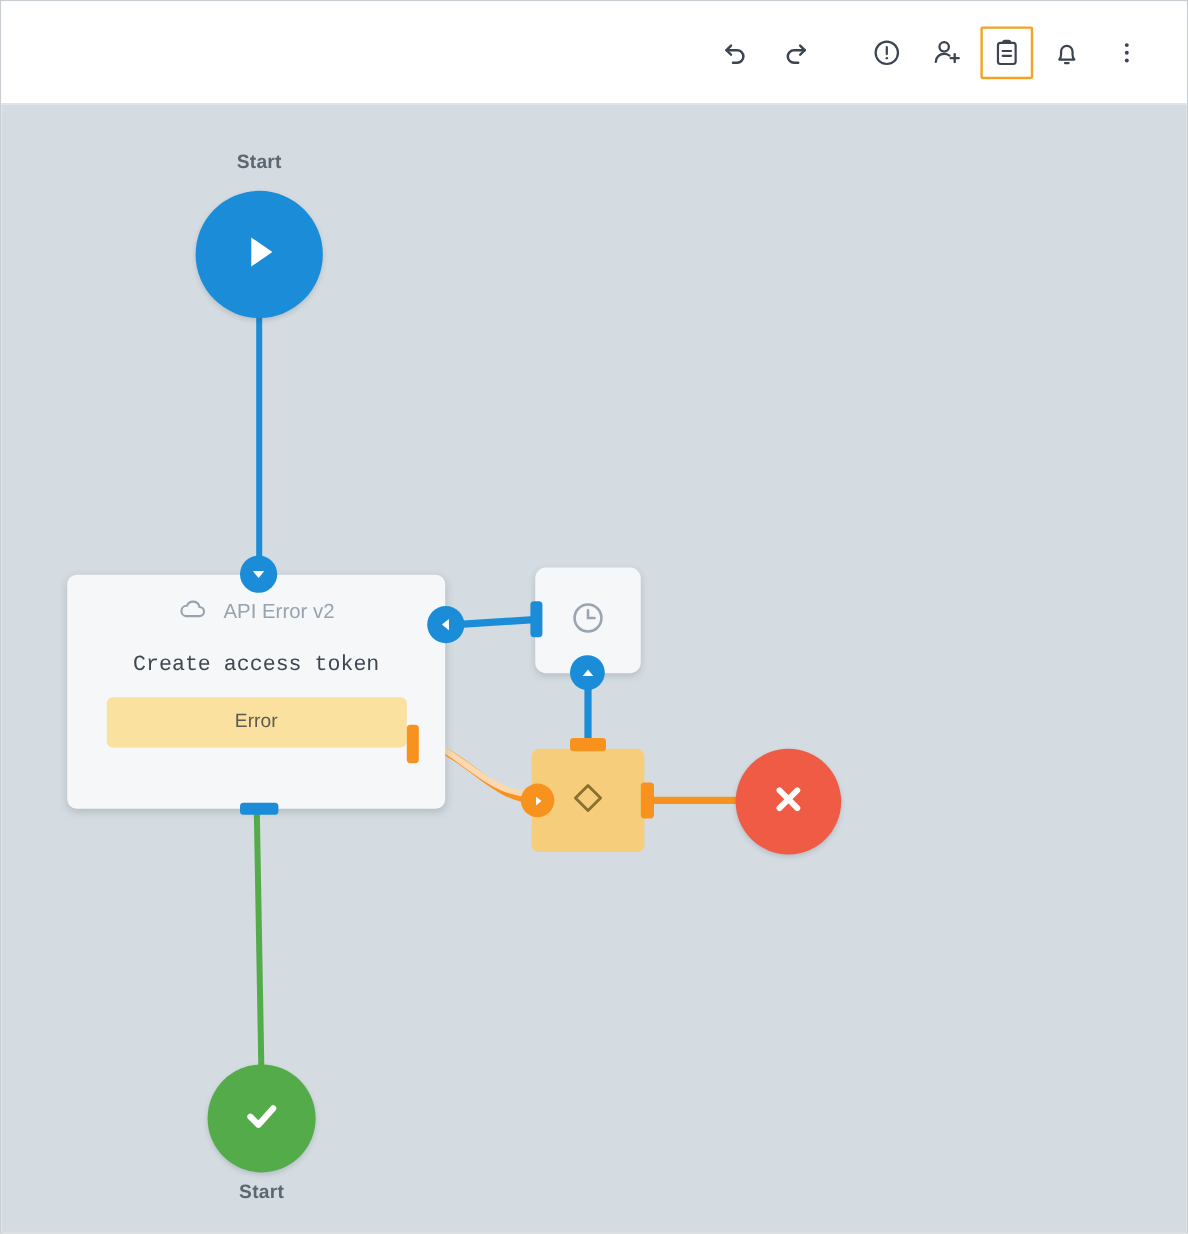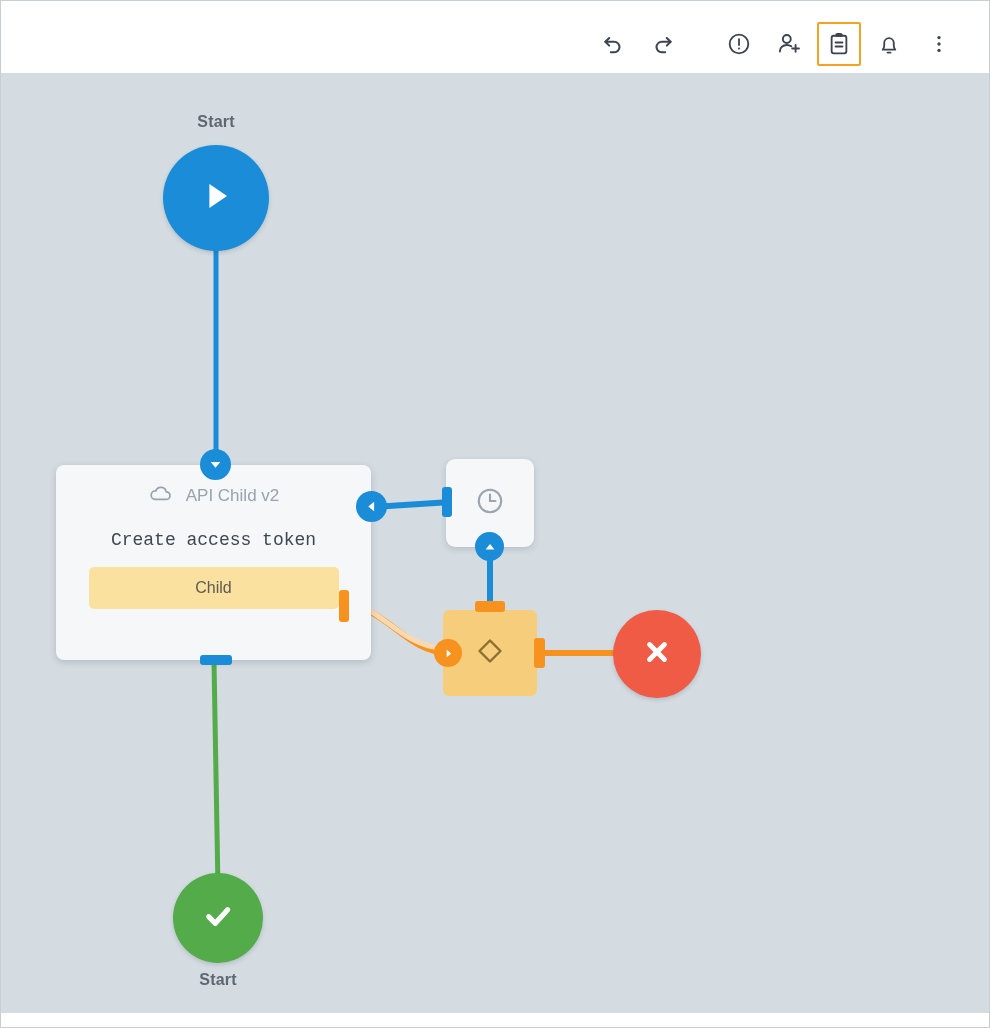--- a/index.html
+++ b/index.html
@@ -53,21 +53,21 @@
   .tb-btn.gap-left { margin-left: 32px; }
   .tb-btn.active {
     border-color: #f5a222;
   }
   .tb-btn svg { display:block; }
 
   
   #canvas {
     position: absolute;
     left: 0;
-    top: 72px;
+    top: 86px;
     width: 988px;
     height: 940px;
     background: #d4dce1;
     overflow: hidden;
   }
   #edges {
     position: absolute;
     left: 0; top: 0;
     width: 988px;
     height: 940px;
@@ -272,25 +272,25 @@
     </div>
 
     <div class="node" id="card-api" style="left:55px; top:392px;">
       <div class="card-head">
         <span>
           <svg width="26" height="26" viewBox="0 0 24 24" fill="none" stroke="currentColor" stroke-width="1.6" stroke-linecap="round" stroke-linejoin="round">
             <path d="M6.6 17 h10.2 a3.5 3.5 0 0 0 0 -7 a5 5 0 0 0 -9.6 -0.9
                      a3.9 3.9 0 0 0 -0.6 7.9 z"></path>
           </svg>
         </span>
-        <span>API Child v2</span>
+        <span>API Error v2</span>
       </div>
       <div class="card-title">Create access token</div>
       <div class="pill">
-        <span>Child</span>
+        <span>Error</span>
       </div>
     </div>
 
     <div class="port port-circle" style="left:199px; top:376px; width:31px; height:31px; background:#1a8cd8;">
       <svg width="13" height="13" viewBox="0 0 12 12" fill="#ffffff">
         <path d="M1.6 3.6 H10.4 L6 9 Z"></path>
       </svg>
     </div>
     <div class="port port-circle" style="left:355px; top:418px; width:31px; height:31px; background:#1a8cd8;">
       <svg width="13" height="13" viewBox="0 0 12 12" fill="#ffffff">

